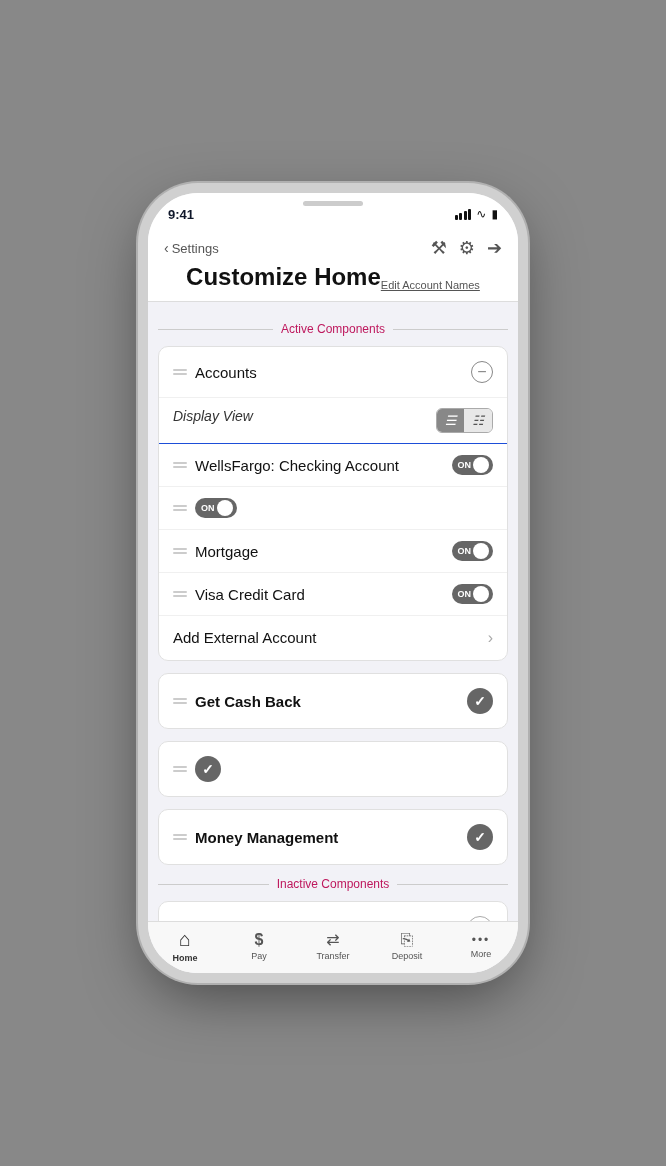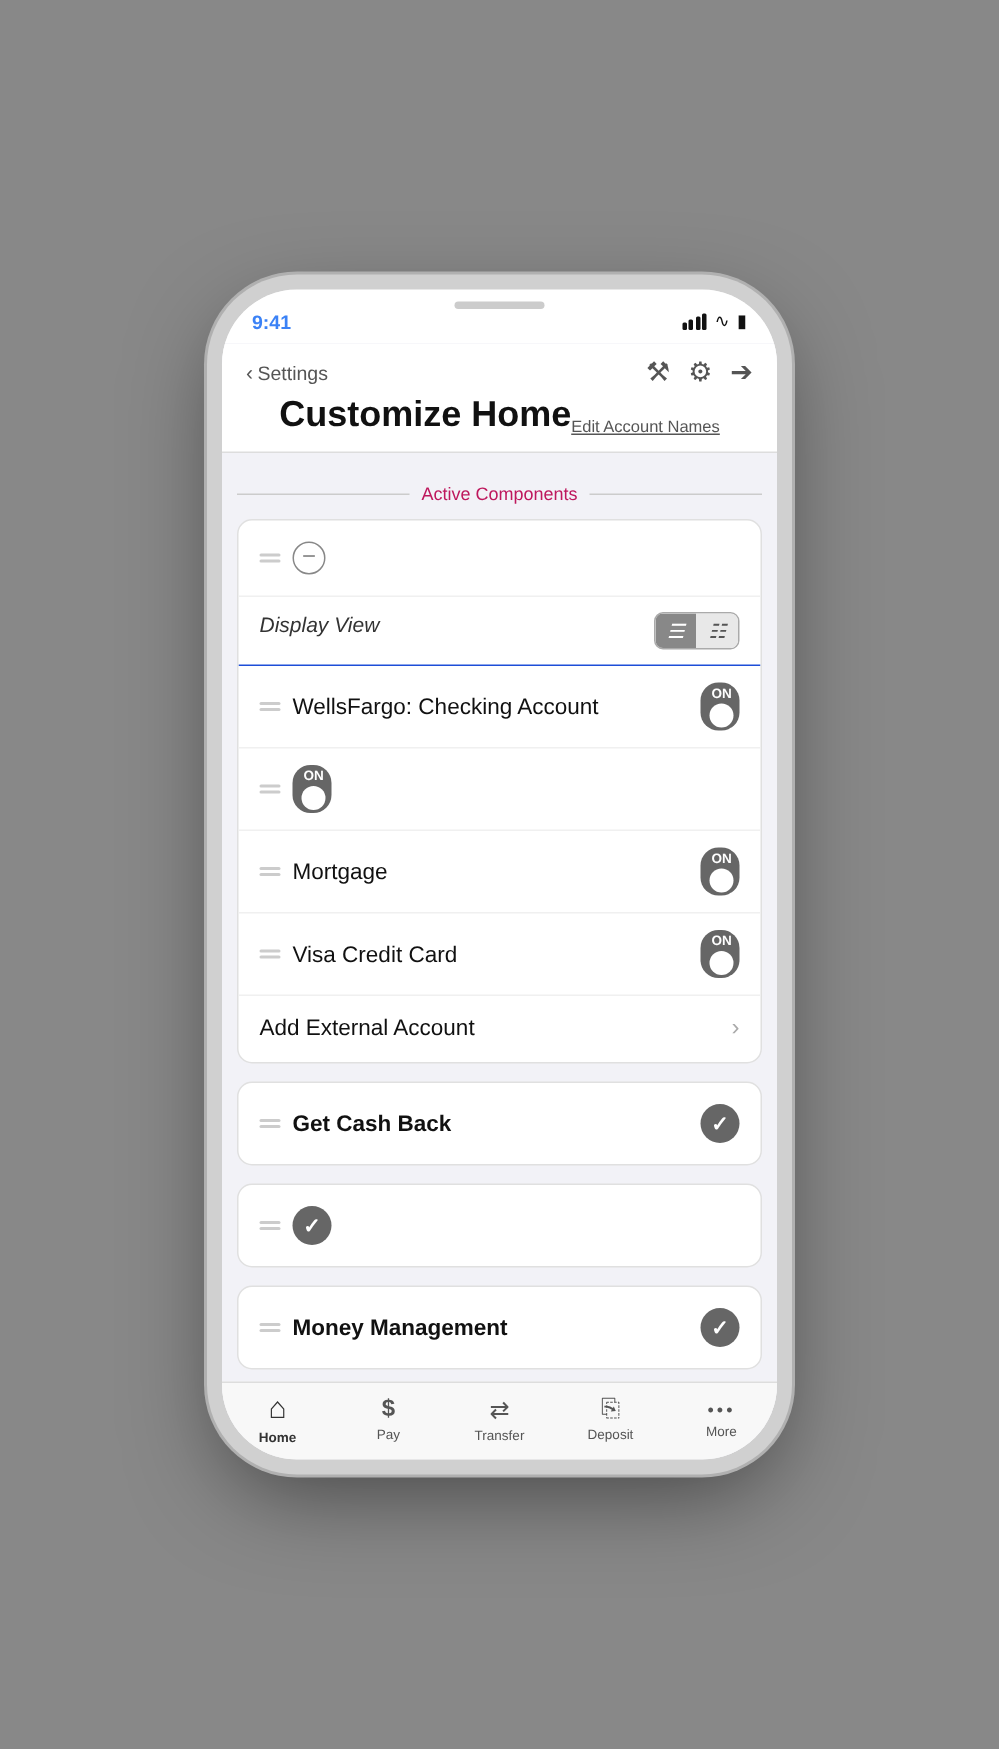--- a/index.html
+++ b/index.html
@@ -27,21 +27,21 @@
       height: 36px;
       display: flex;
       align-items: center;
       justify-content: space-between;
       padding: 6px 20px 0 20px;
       flex-shrink: 0;
     }
     .status-left {
       font-size: 13px;
       font-weight: 600;
-      color: #3b82f6;
+      color: #0f172a;
     }
     .status-right {
       display: flex;
       align-items: center;
       gap: 5px;
     }
     .signal-bars {
       display: flex;
       align-items: flex-end;
       gap: 1.5px;
@@ -236,21 +236,20 @@
     .account-row:last-child {
       border-bottom: none;
     }
     .on-toggle {
       display: flex;
       align-items: center;
       background: #666;
       border-radius: 12px;
       padding: 2px 4px 2px 6px;
       gap: 2px;
-      flex-direction: column;
     }
     .on-label {
       font-size: 9px;
       color: #fff;
       font-weight: 600;
     }
     .toggle-circle {
       width: 16px;
       height: 16px;
       background: #fff;
@@ -350,20 +349,21 @@
         <span>Active Components</span>
       </div>
 
       <div class="card">
 
         <div class="card-row">
           <div class="drag-handle">
             <div class="drag-line"></div>
             <div class="drag-line"></div>
           </div>
+          <span class="row-label">Accounts</span>
           <div class="minus-btn">−</div>
         </div>
 
         <div class="display-view-row">
           <span class="display-view-label">Display View</span>
           <div class="view-toggle">
             <div class="view-toggle-btn active">☰</div>
             <div class="view-toggle-btn">☷</div>
           </div>
         </div>
@@ -446,20 +446,23 @@
         <div class="card-row">
           <div class="drag-handle">
             <div class="drag-line"></div>
             <div class="drag-line"></div>
           </div>
           <span class="row-label">Money Management</span>
           <div class="check-btn">✓</div>
         </div>
       </div>
 
+      <div class="section-label">
+        <span>Inactive Components</span>
+      </div>
 
       <div class="card">
         <div class="card-row">
 
           <span class="row-label">Monthly Spending Budget</span>
           <div class="circle-empty"></div>
         </div>
       </div>
 
     </div>

